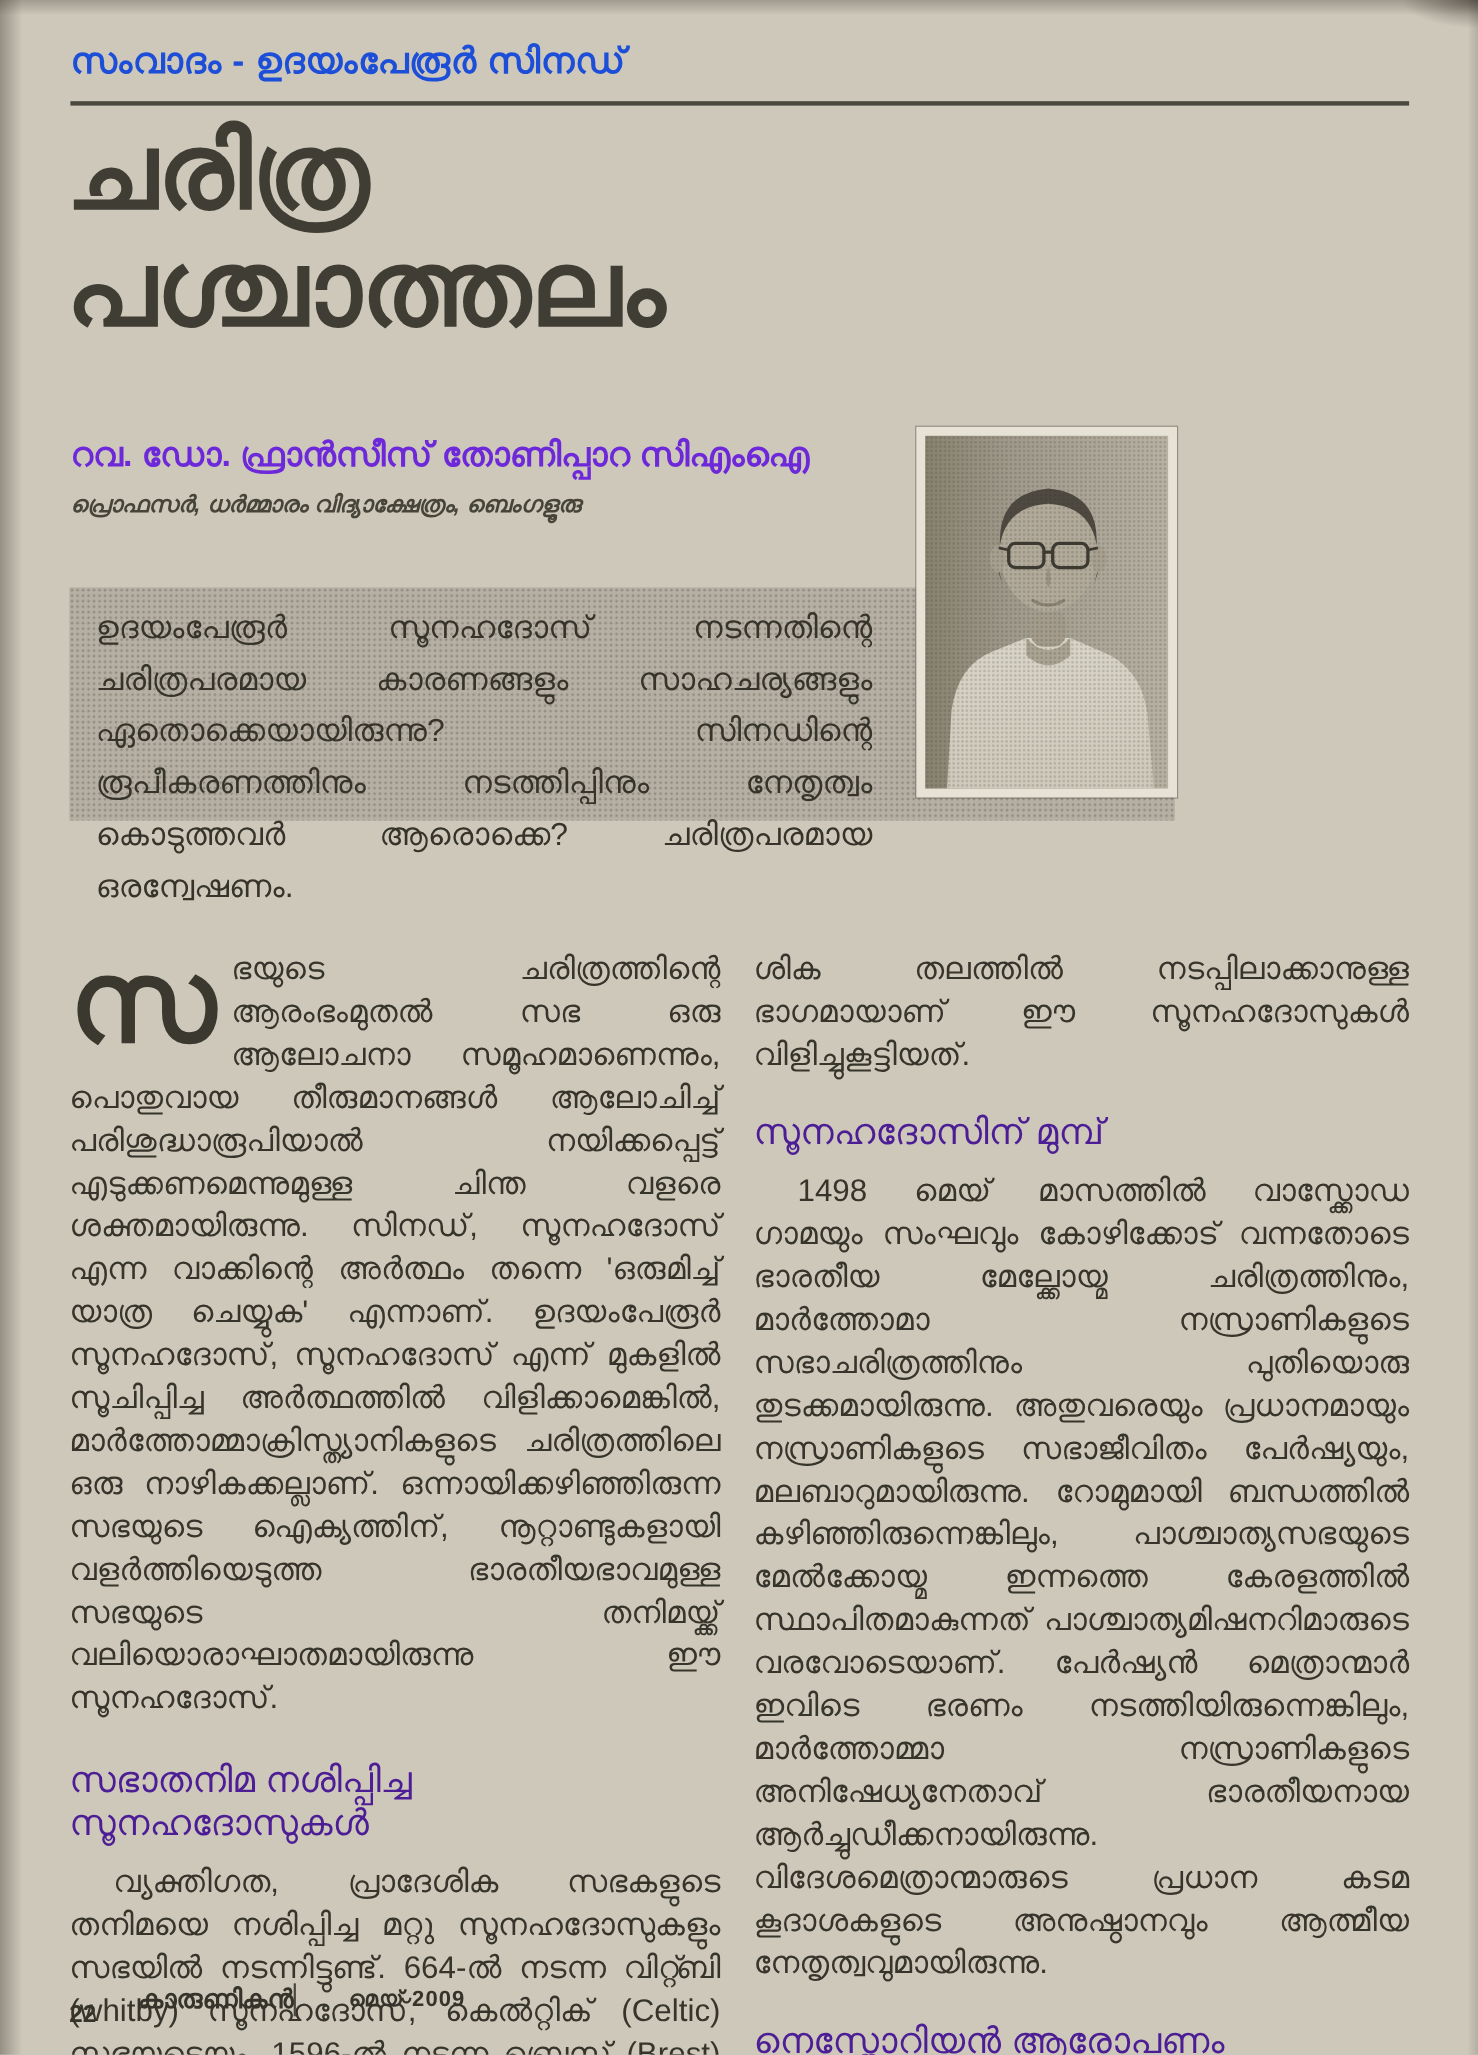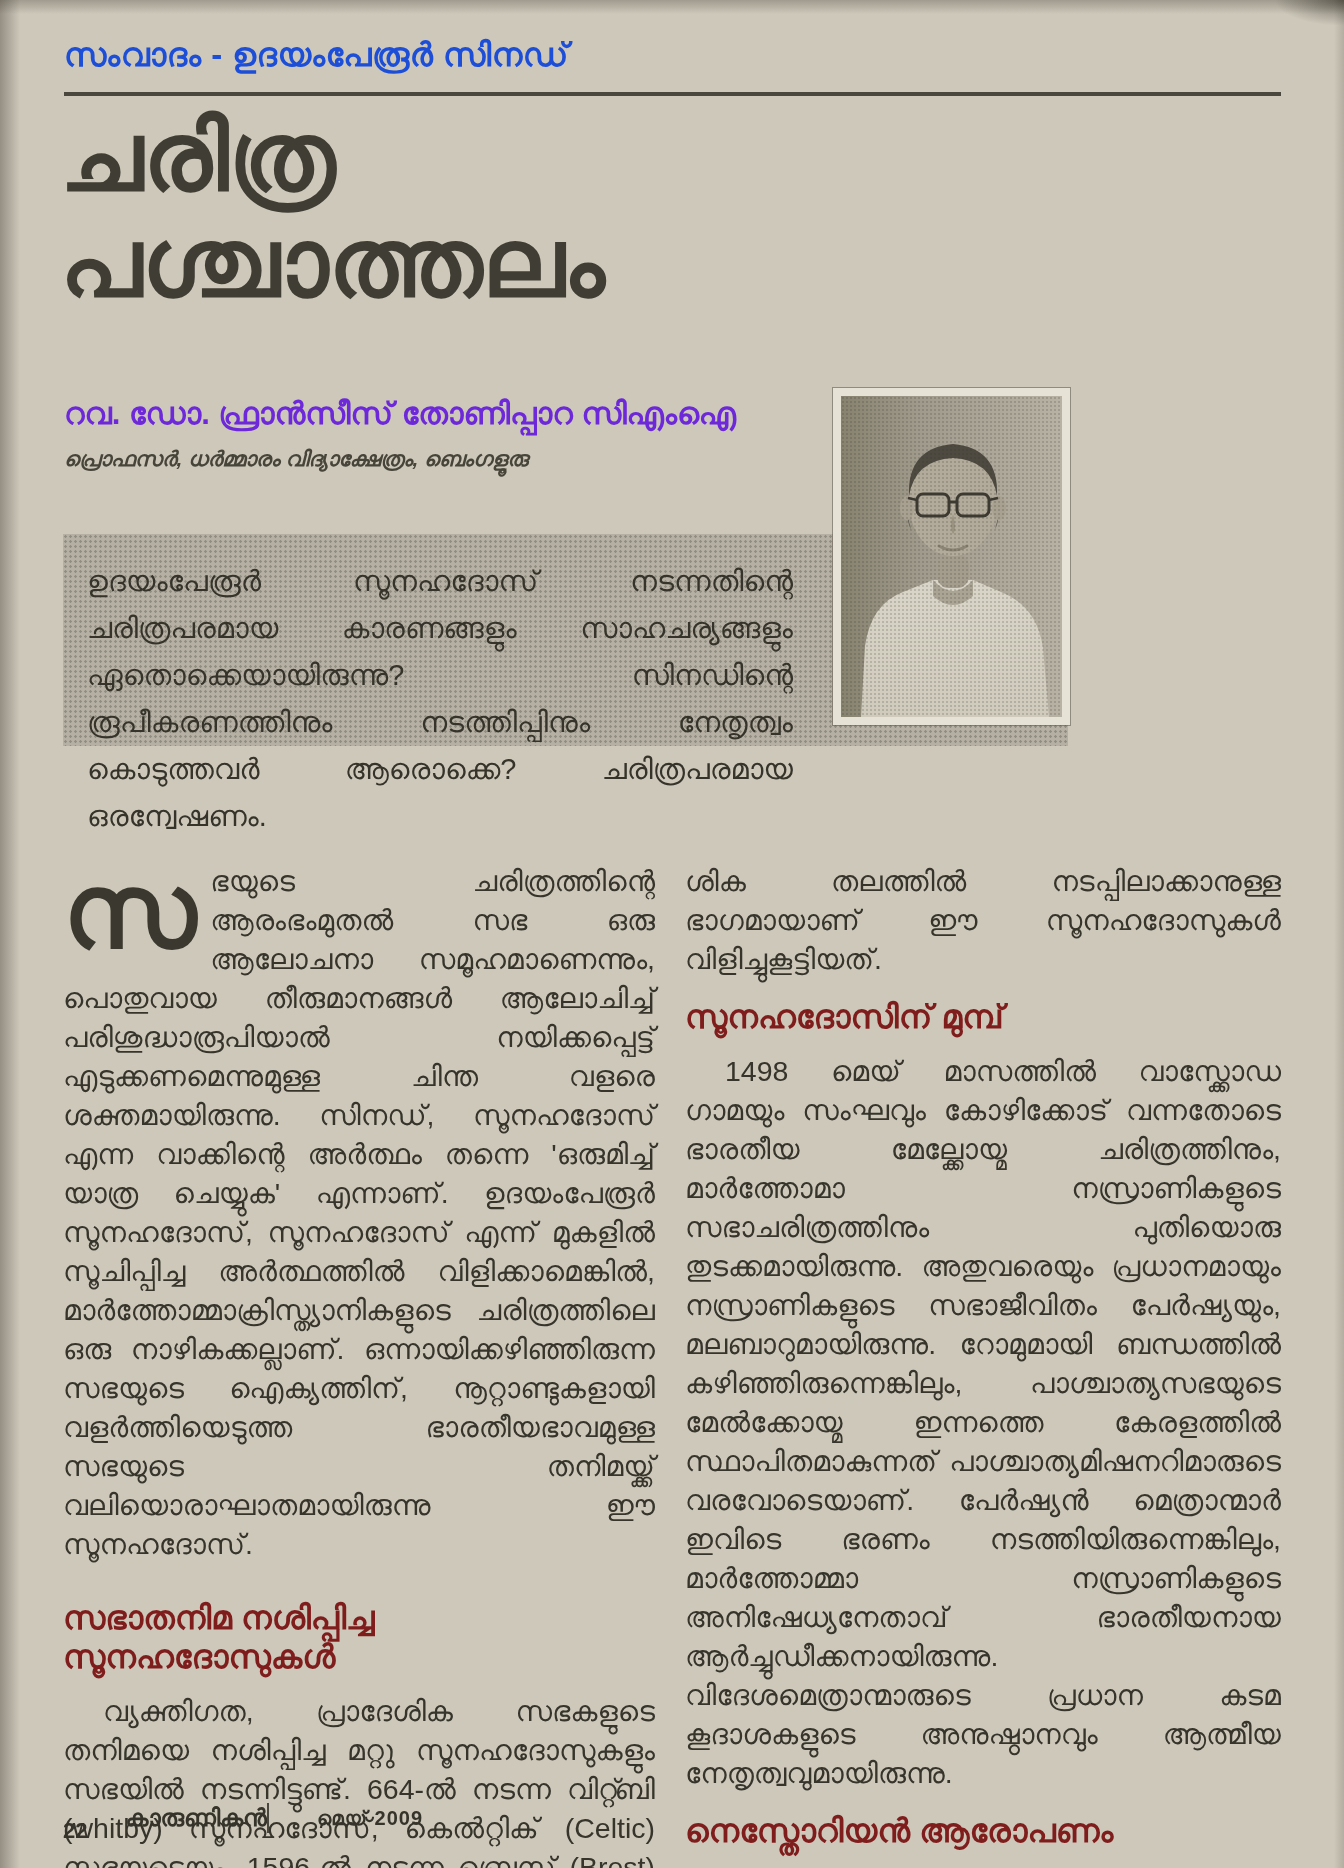--- a/index.html
+++ b/index.html
@@ -32,38 +32,38 @@
 
   .author{position:absolute;left:64px;top:396px;width:760px;
     font-size:31px;font-weight:bold;color:#6d28d9;}
   .affiliation{position:absolute;left:64px;top:447px;width:760px;
     font-size:21px;font-weight:bold;font-style:italic;color:#474439;}
 
   .lede-box{position:absolute;left:63px;top:534px;width:1005px;height:212px;
     background-color:#b5b0a3;
     background-image:radial-gradient(rgba(66,61,52,.30) 1px, rgba(0,0,0,0) 1.5px);
     background-size:5px 5px;
-    box-sizing:border-box;padding:24px 0 0 24px;}
+    box-sizing:border-box;padding:14px 0 0 24px;}
   .lede-box p{margin:0;width:706px;font-size:29px;line-height:47px;
     text-align:justify;color:#35332a;font-weight:500;}
 
   .photo-frame{position:absolute;left:833px;top:388px;width:237px;height:337px;
     background:#e6e2d6;box-sizing:border-box;padding:8px;
     box-shadow:0 0 0 1px rgba(70,65,55,.45);}
   .photo-frame svg{display:block;width:100%;height:100%;}
   .photo-halftone{position:absolute;left:8px;top:8px;right:8px;bottom:8px;
     background-image:radial-gradient(rgba(50,46,38,.18) 1px, rgba(0,0,0,0) 1.4px);
     background-size:4px 4px;pointer-events:none;}
 
   .col{position:absolute;top:862px;font-size:28.5px;line-height:39px;color:#36342b;}
   .col-left{left:63px;width:592px;}
   .col-right{left:685px;width:596px;}
   .para{margin:0 0 0 0;text-align:justify;}
   .para.indent{text-indent:40px;}
-  .col h2{font-size:33px;font-weight:bold;color:#7f1d1d;margin:18px 0 16px 0;text-align:left;}
+  .col h2{font-size:33px;font-weight:normal;color:#4c1d95;margin:30px 0 16px 0;text-align:left;}
   .col-left h2{margin-top:34px;}
   .dropcap{float:left;font-size:104px;line-height:86px;font-weight:bold;
     padding:6px 14px 0 0;color:#3b392f;}
 
   .footer{position:absolute;left:63px;top:1798px;width:1218px;height:40px;
     display:flex;align-items:center;gap:0;font-size:22px;color:#35332a;}
   .footer .pg{font-weight:bold;margin-right:38px;margin-top:25px;}
   .footer .mag{font-weight:bold;font-size:24px;}
   .footer .sep{width:2px;height:30px;background:#4a473e;margin-right:48px;}
   .footer .issue{font-size:20px;font-weight:bold;letter-spacing:1px;}

